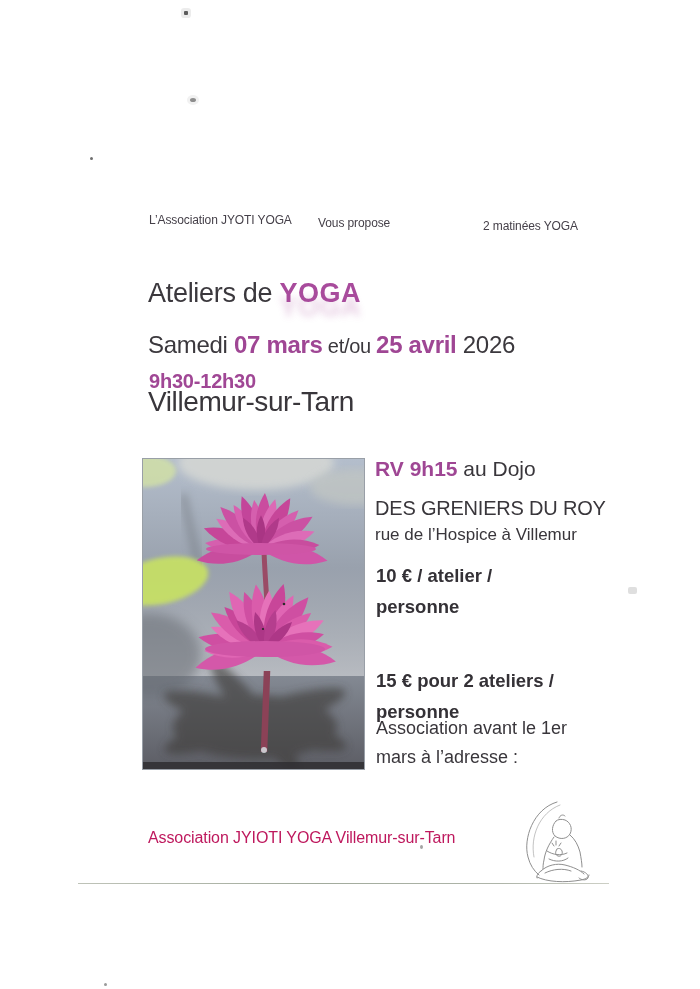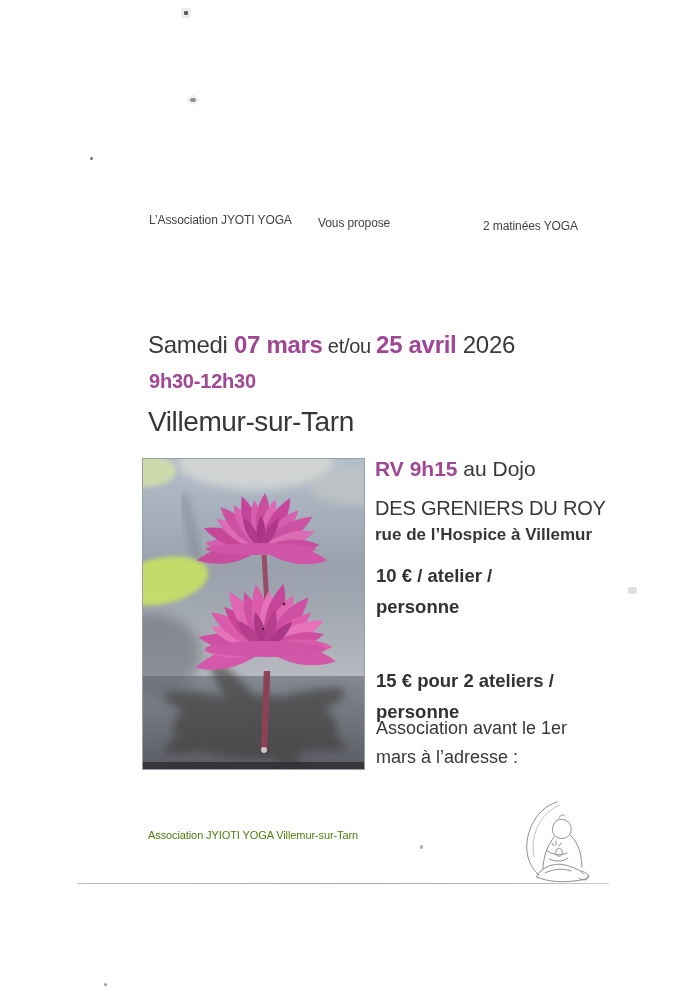--- a/index.html
+++ b/index.html
@@ -31,31 +31,31 @@
   .dateline .conj { font-size: 20px; }
 
   .timeline { font-size: 20px; font-weight: bold; color: #a04795; letter-spacing: -0.2px; }
 
   .city { font-size: 28px; color: #39363b; letter-spacing: -0.4px; }
 
   
   .rv { font-size: 21px; color: #39363b; }
   .rv .d-accent { color: #9f4694; font-weight: bold; text-align: right; }
   .venue { font-size: 20px; color: #39363b; letter-spacing: -0.2px; }
-  .street { font-size: 17px; color: #39363b; font-weight: bold; }
+  .street { font-size: 17px; color: #39363b; }
   .price { font-size: 18.5px; font-weight: bold; color: #343136; line-height: 31px; }
   .insc { font-size: 18px; color: #39363b; line-height: 29px; }
 
   .email {
     font-size: 20px; color: #2d4e6d;
     text-decoration: underline; text-underline-offset: 4px;
     letter-spacing: -0.2px; cursor: pointer;
   }
 
-  .footer { font-size: 11px; color: #4d7c0f; letter-spacing: -0.1px; }
+  .footer { font-size: 16px; color: #be185d; letter-spacing: -0.1px; }
 
   .rule {
     position: absolute; left: 78px; top: 883px; width: 531px; height: 1.4px;
     background: linear-gradient(to right, #b7bcb0, #97a191 45%, #a6ada0 80%, #c7cabf);
     opacity: 0.9;
   }
 
   .speck { position: absolute; border-radius: 50%; }
 
   .photo-frame {
@@ -75,28 +75,31 @@
   <div class="speck" style="left:190px;top:98px;width:6px;height:4px;background:#8d8d8d;box-shadow:0 0 0 3px rgba(210,210,210,.3);"></div>
   <div class="speck" style="left:90px;top:157px;width:3px;height:3px;background:#6f6f6f;"></div>
   <div class="speck" style="left:628px;top:587px;width:9px;height:7px;background:#d7d7d7;border-radius:2px;opacity:.8;"></div>
   <div class="speck" style="left:420px;top:845px;width:3px;height:4px;background:#7d7d7d;opacity:.7;"></div>
   <div class="speck" style="left:104px;top:983px;width:3px;height:3px;background:#9a9a9a;"></div>
 
   <div class="abs hdr" style="left:149px;top:213px;">L’Association JYOTI YOGA</div>
   <div class="abs hdr" style="left:318px;top:216px;">Vous propose</div>
   <div class="abs hdr" style="left:483px;top:219px;">2 matinées YOGA</div>
 
+  <div class="abs title" style="left:148px;top:278px;">
+    <span>Ateliers de </span><span class="accent">YOGA</span>
+  </div>
 
   <div class="abs dateline" style="left:148px;top:331px;">
     <span>Samedi </span><span class="d-accent">07 mars</span><span class="conj"> et/ou </span><span class="d-accent">25 avril</span><span> 2026</span>
   </div>
 
   <div class="abs timeline" style="left:149px;top:370px;">9h30-12h30</div>
 
-  <div class="abs city" style="left:148px;top:406px;">Villemur-sur-Tarn</div>
+  <div class="abs city" style="left:148px;top:386px;">Villemur-sur-Tarn</div>
 
   <div class="photo-frame">
     <svg width="221" height="310" viewBox="0 0 221 310">
       <defs>
         <linearGradient id="water" x1="0" y1="0" x2="0" y2="1">
           <stop offset="0" stop-color="#b4becc"></stop>
           <stop offset="0.35" stop-color="#99a1ad"></stop>
           <stop offset="0.7" stop-color="#83899394"></stop>
           <stop offset="0.7" stop-color="#838993"></stop>
           <stop offset="1" stop-color="#5c5d64"></stop>

